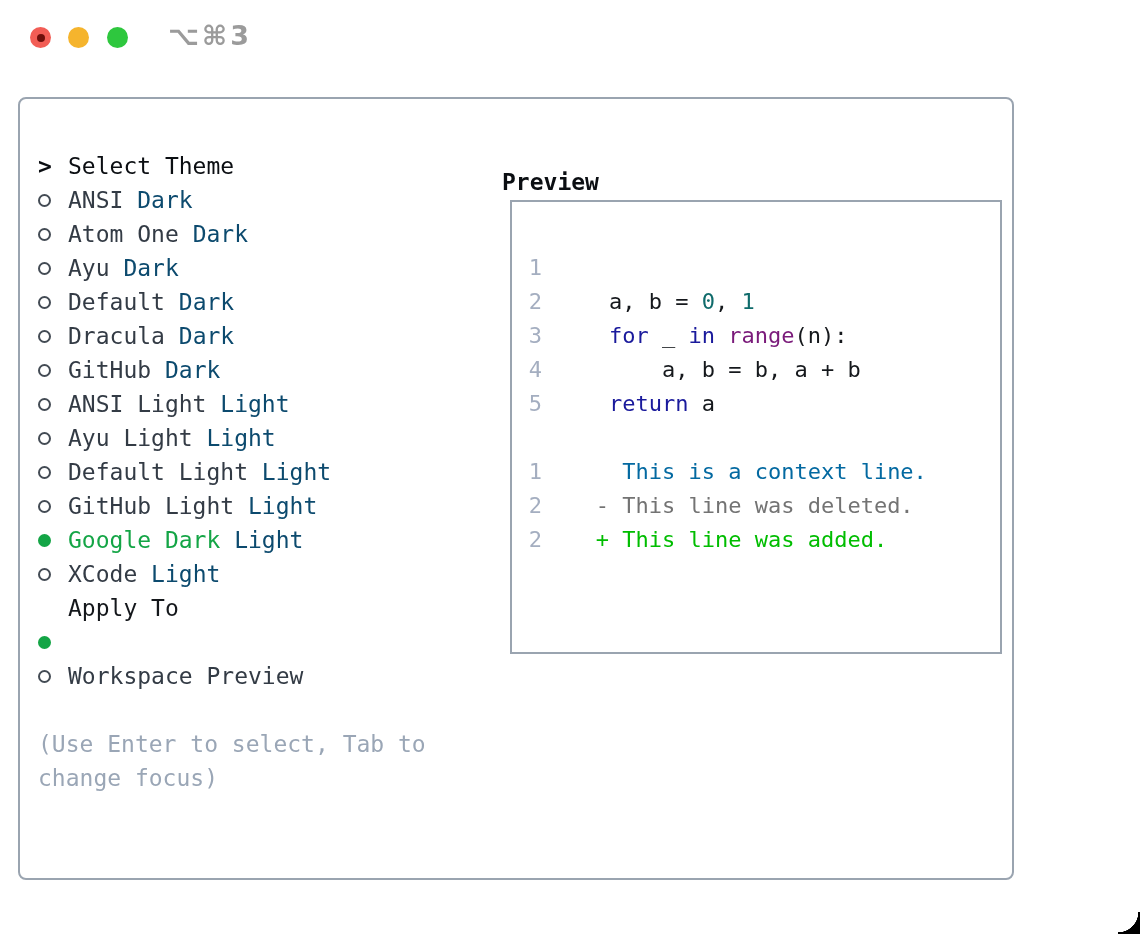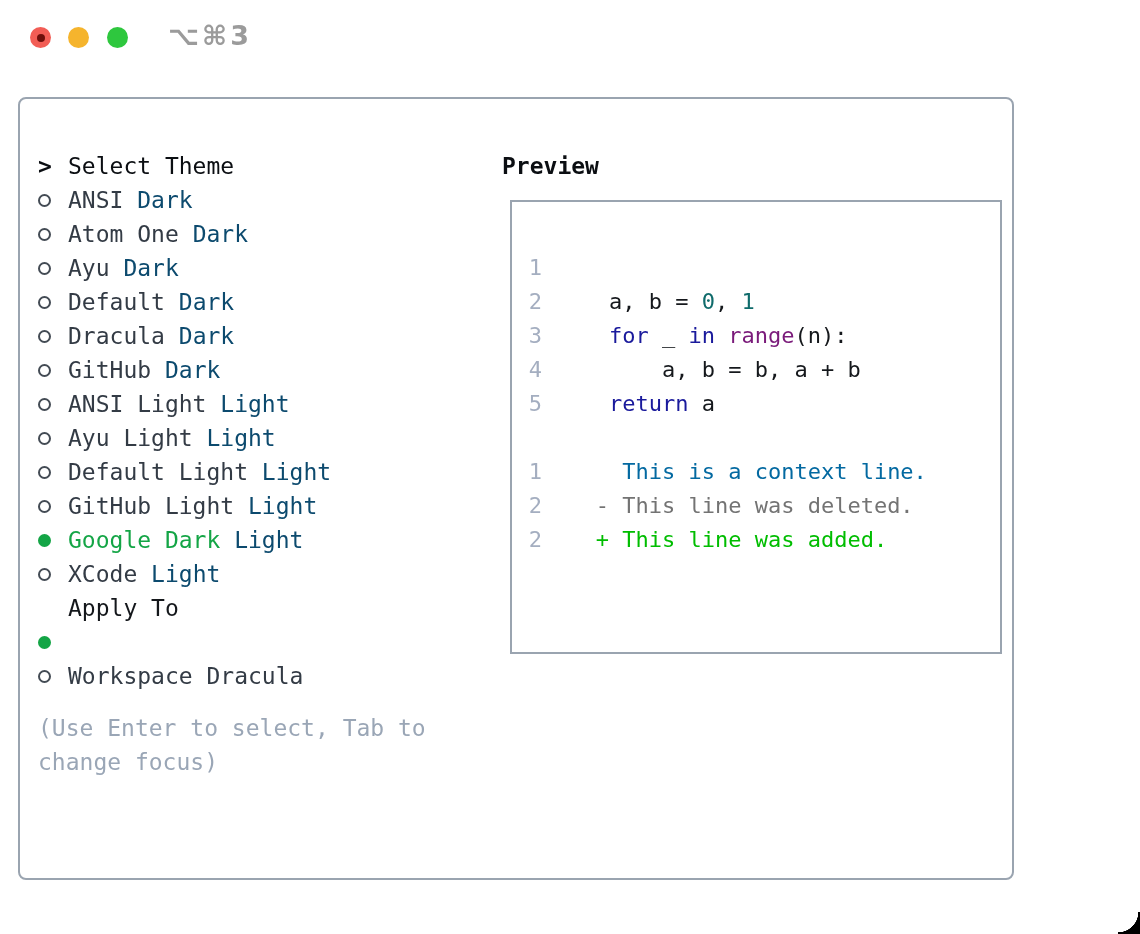--- a/index.html
+++ b/index.html
@@ -37,25 +37,25 @@
   .marker { flex:0 0 30px; width:30px; display:flex; align-items:center; }
   .dot { width:13px; height:13px; border-radius:50%; border:2px solid #434b54; box-sizing:border-box; }
   .dot.sel { background:#14a546; border-color:#14a546; }
   .gt { font-weight:bold; color:#0b0e12; }
   .hdr-label { font-weight:normal; color:#0b0e12; }
   .name.sel { color:#14a546; }
   .variant { color:#0c4a6e; }
   .apply-section { }
   .section-header { color:#14171b; }
   .hint {
-    margin-top:18px; width:432px; font-size:23px; line-height:34px; color:#9aa6b6;
+    margin-top:34px; width:432px; font-size:23px; line-height:34px; color:#9aa6b6;
   }
   
   .preview-title {
-    position:absolute; left:482px; top:50px; height:34px; line-height:34px;
+    position:absolute; left:482px; top:66px; height:34px; line-height:34px;
     font-size:23px; font-weight:bold; color:#0b0e12;
   }
   .preview-box {
     position:absolute; left:490px; top:101px; width:472px; height:401px;
     border:2px solid #9aa4b0; background:#ffffff; box-sizing:content-box;
     padding-top:49px; padding-left:16px; overflow:hidden;
   }
   .cline { height:34px; line-height:34px; font-size:22px; display:flex; white-space:pre; }
   .ln { flex:0 0 14px; width:14px; margin-right:14px; text-align:right; color:#a4aec0; }
   .code { white-space:pre; color:#15181c; }
@@ -182,21 +182,21 @@
       <div>
           <div class="row">
             <span class="marker">
               <span class="dot sel"></span>
             </span>
           </div>
           <div class="row">
             <span class="marker">
               <span class="dot"></span>
             </span>
-            <span class="name">Workspace Dracula</span>
+            <span class="name">Workspace Preview</span>
           </div>
         </div>
     </div>
 
     <div class="hint">(Use Enter to select, Tab to change focus)</div>
   </div>
 
   <div class="preview-title">Preview</div>
   <div class="preview-box">
       <div class="cline"><span class="ln">1</span></div>

